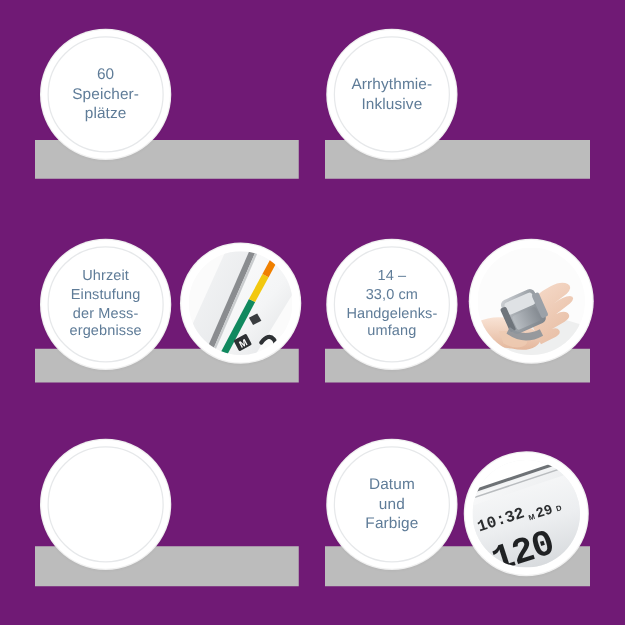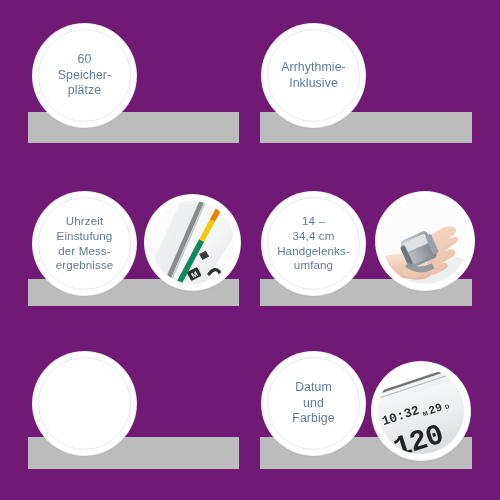--- a/index.html
+++ b/index.html
@@ -153,21 +153,21 @@
 
         <polygon points="70,110 112,48 112,110" fill="#e9eaec"></polygon>
       </svg>
     </div>
   </div>
 
   <div class="bubble text-bubble small" style="left:262px; top:192px; width:103px; height:103px;">
     <div class="ring-outer"></div>
     <div class="ring-inner"></div>
     <div class="label">14 –
-34,4 cm
+33,0 cm
 Handgelenks-
 umfang</div>
   </div>
 
   <div class="bubble photo-bubble" style="left:376px; top:192px; width:98px; height:98px;">
     <div class="ring-outer"></div>
     <div class="photo">
       <svg viewBox="0 0 100 100" preserveAspectRatio="xMidYMid slice" role="img">
         <defs>
           <linearGradient id="skin" x1="0" y1="0" x2="0.6" y2="1">

